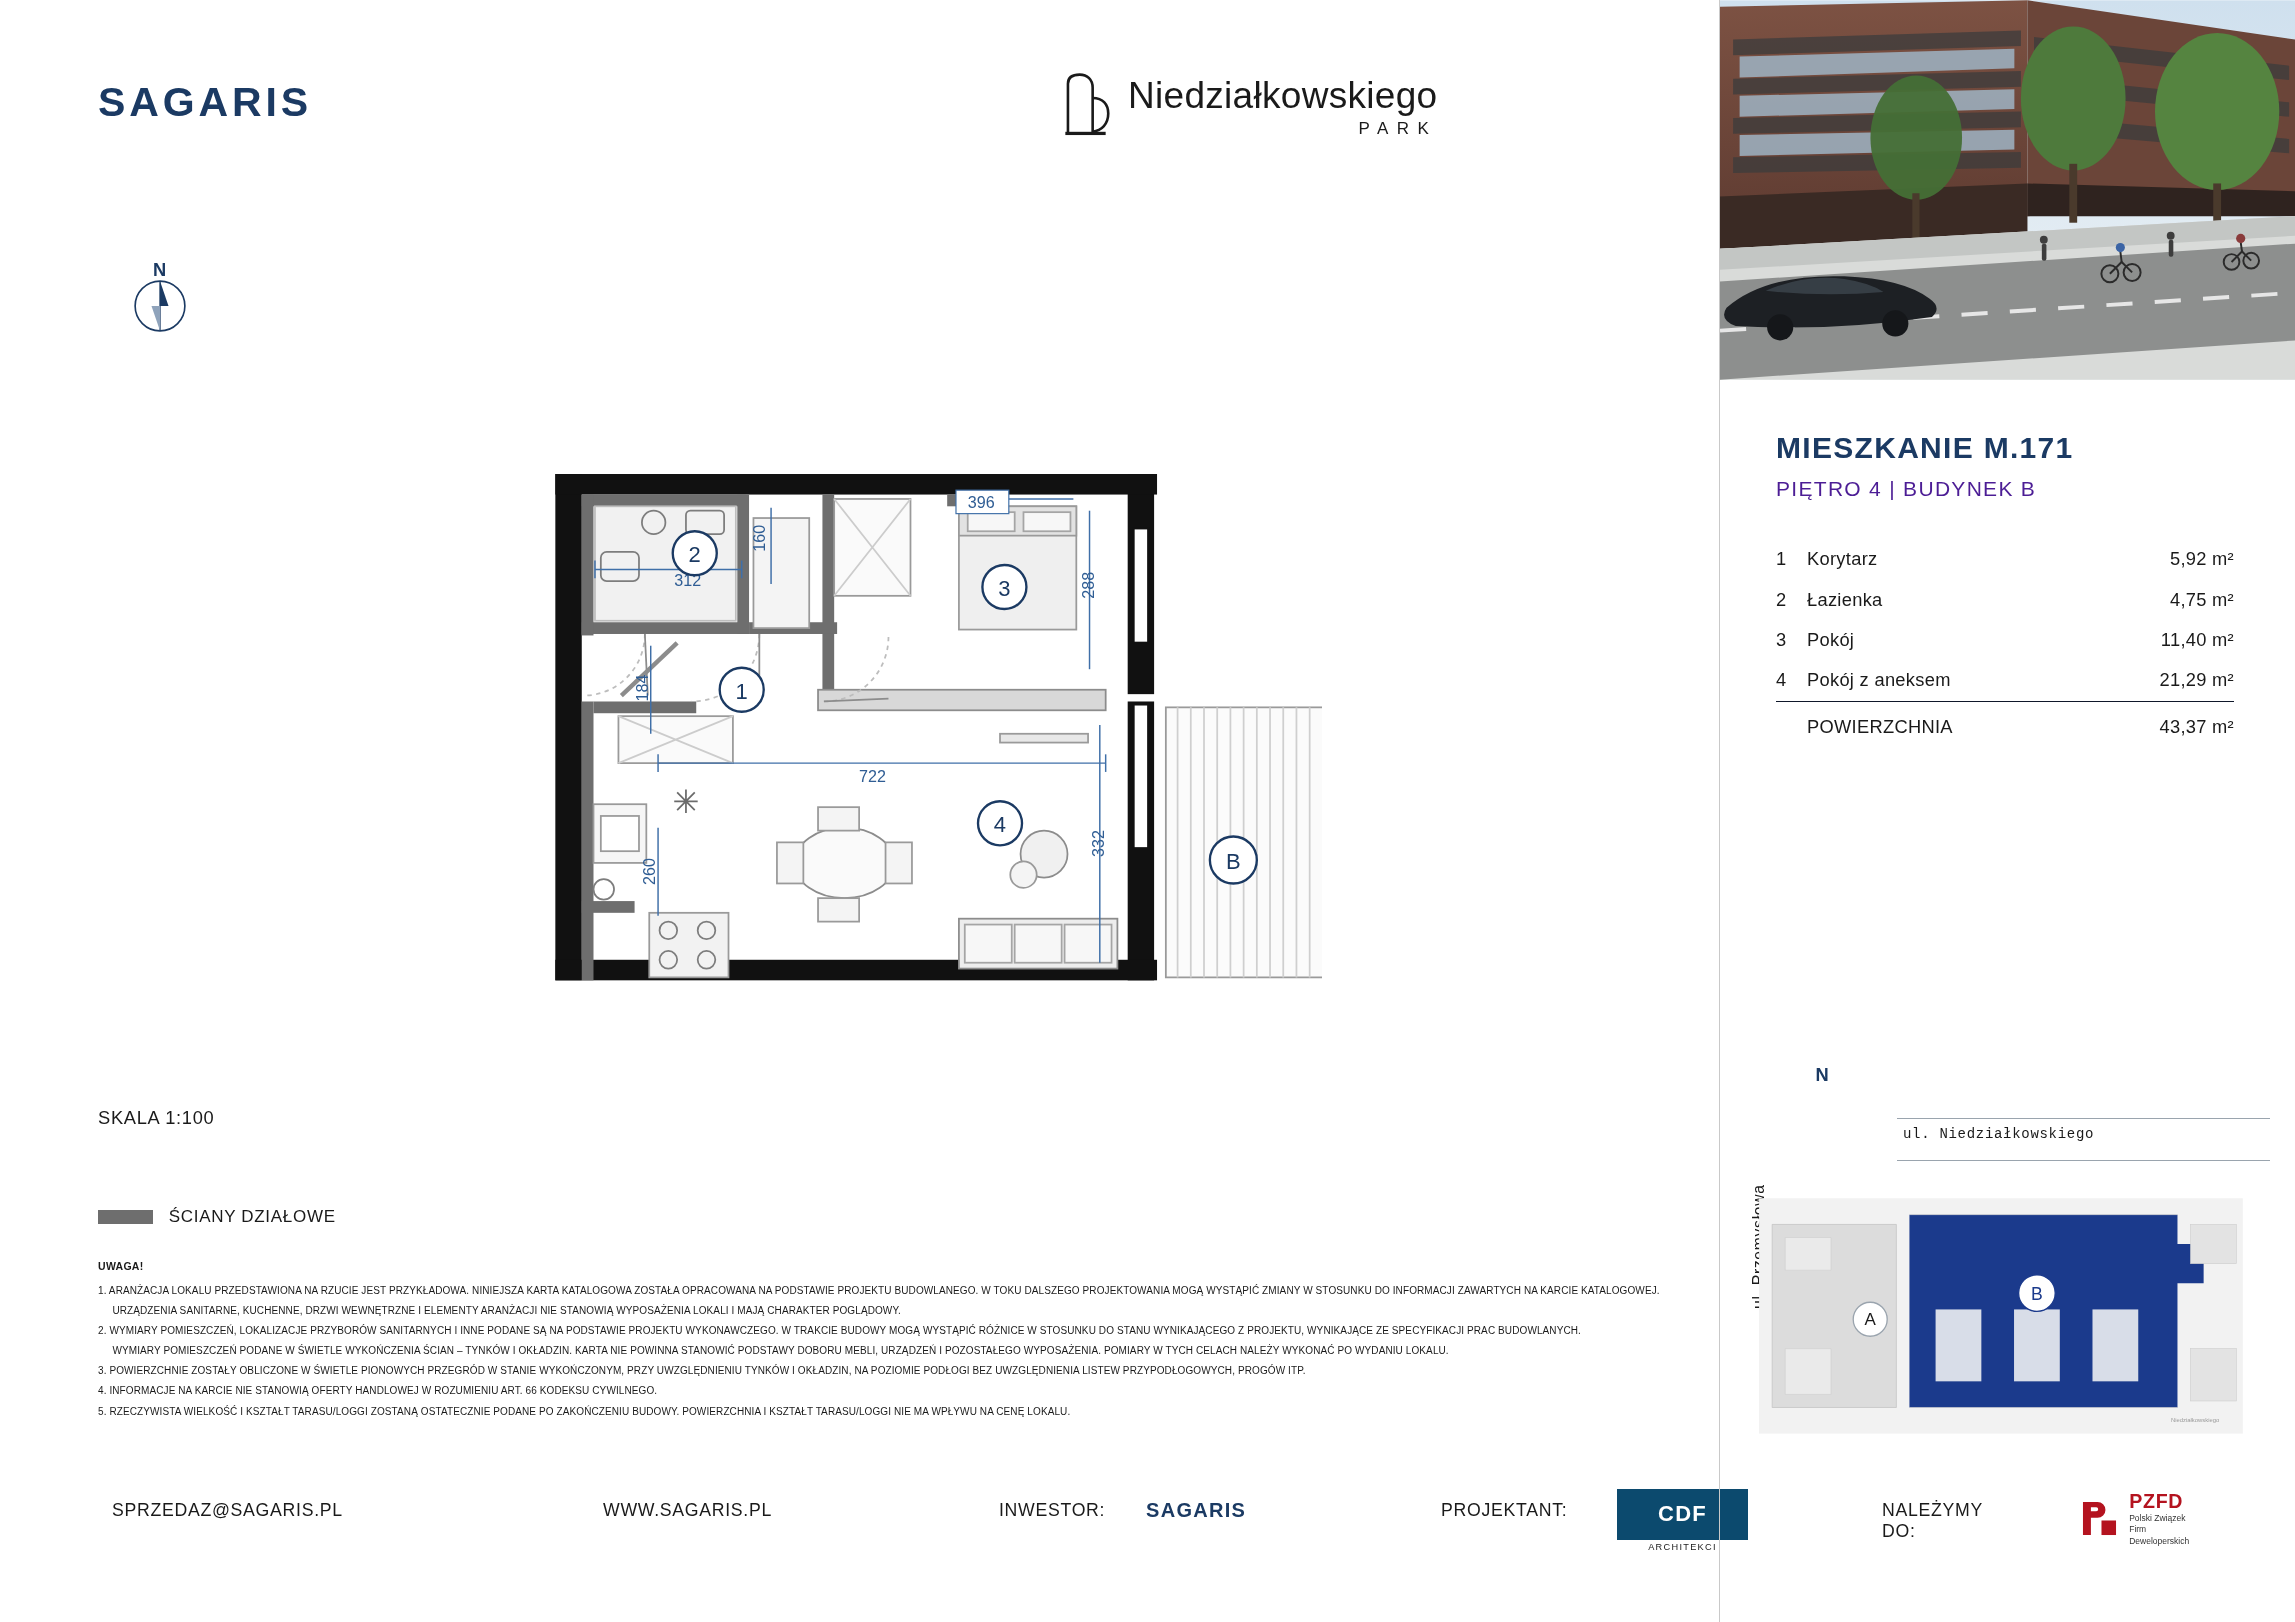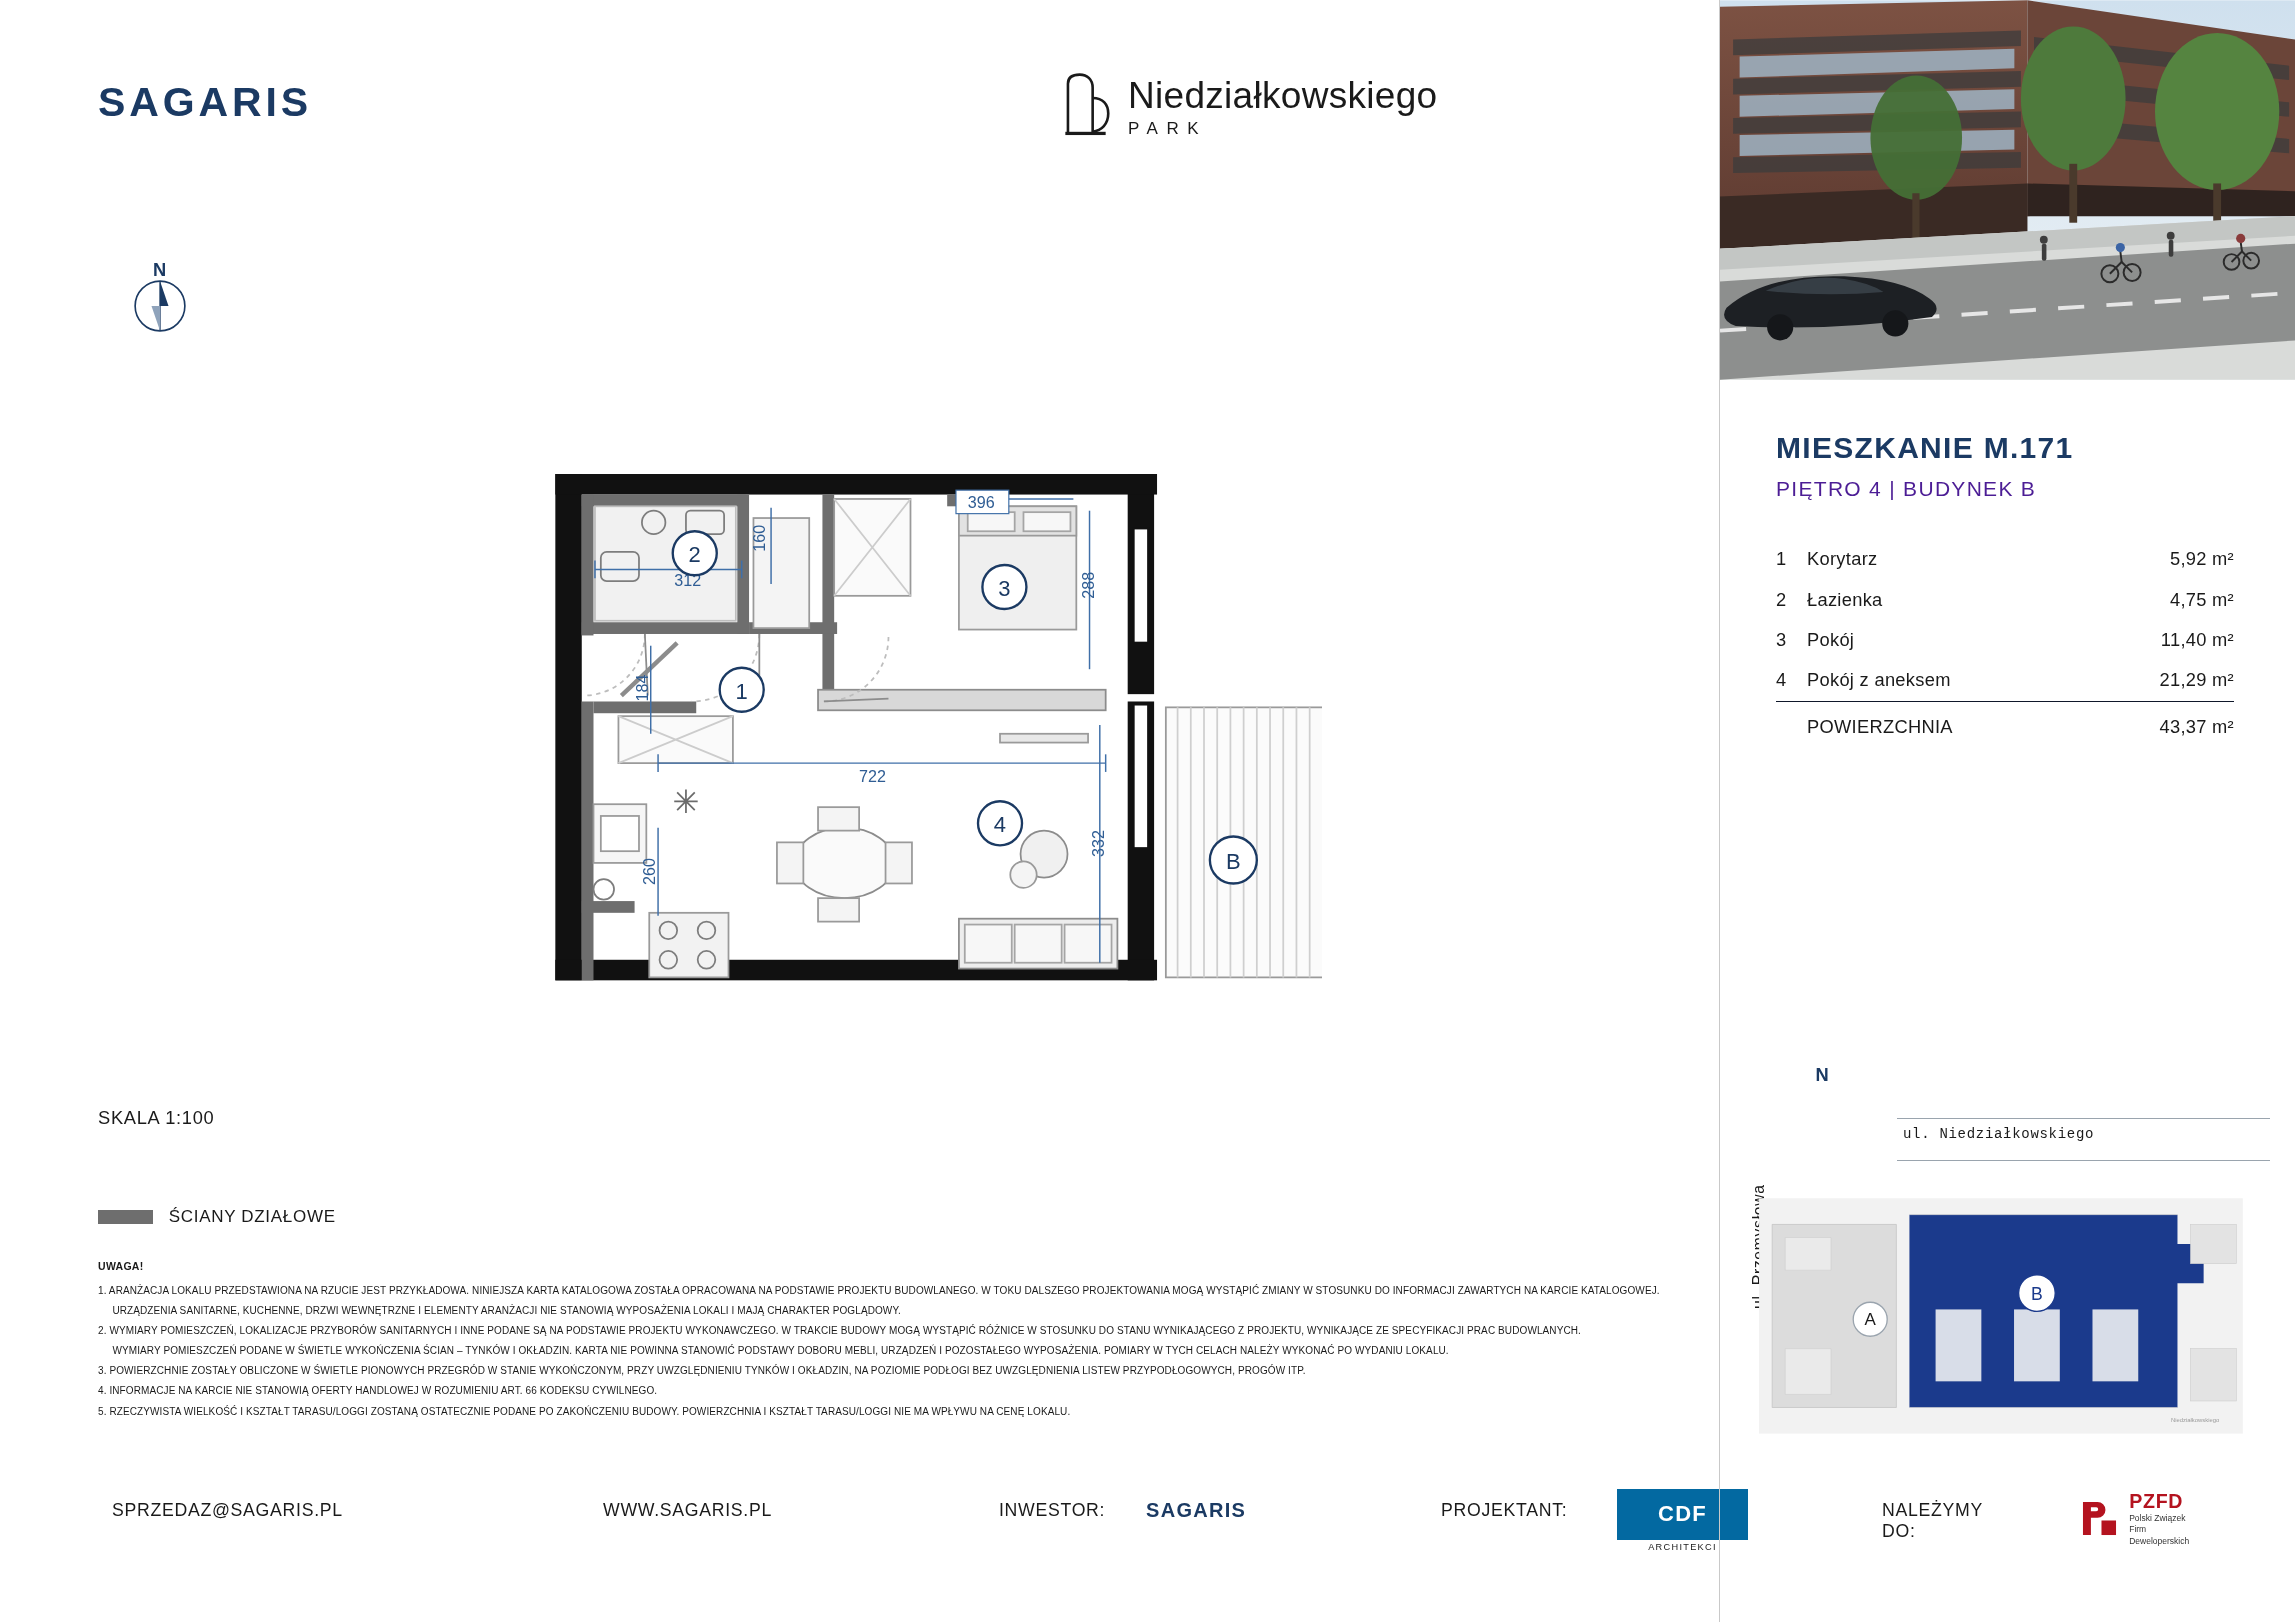--- a/index.html
+++ b/index.html
@@ -19,21 +19,21 @@
     font-size:41px; font-weight:bold; letter-spacing:3.9px;
     color:#1b3a63;
   }
   .brand-park {
     position:absolute; left:1060px; top:72px;
     display:flex; align-items:flex-end; gap:17px;
   }
   .brand-park .pmark { width:51px; height:65px; }
   .brand-park .ptext { line-height:1; }
   .brand-park .ptitle { font-size:37px; color:#1a1a1a; letter-spacing:0.3px; }
-  .brand-park .psub { font-size:17px; letter-spacing:8.5px; text-align:left; margin-top:6px; color:#1a1a1a;}
+  .brand-park .psub { font-size:17px; letter-spacing:8.5px; text-align:right; margin-top:6px; color:#1a1a1a;}
 
   .compass-main { position:absolute; left:124px; top:268px; width:72px; height:92px; }
   .compass-main .nlab { position:absolute; left:29px; top:-9.2px; font-size:18.3px; font-weight:bold; color:#1b3a63;}
 
   
   .plan { position:absolute; left:543px; top:452px; width:779px; height:543px; }
   .plan svg { display:block; }
 
   
   .scale { position:absolute; left:98px; top:1107px; font-size:18.3px; letter-spacing:0.7px; }
@@ -46,21 +46,21 @@
   .notes p { font-size:10px; line-height:1.75; margin:0 0 2.6px 0; letter-spacing:0.1px;}
   .notes p.ind { padding-left:14.4px; }
 
   
   .footer { position:absolute; left:14px; top:1482px; width:1714px; height:79px; }
   .footer .mail { position:absolute; left:98px; top:18.3px; font-size:17.7px; letter-spacing:0.7px;}
   .footer .www { position:absolute; left:589px; top:18.3px; font-size:17.7px; letter-spacing:0.7px;}
   .footer .inv { position:absolute; left:985px; top:18.3px; font-size:17.7px; letter-spacing:0.7px;}
   .footer .invname { position:absolute; left:1132px; top:17px; font-size:20px; font-weight:bold; color:#1b3a63; letter-spacing:1.3px;}
   .footer .proj { position:absolute; left:1427px; top:18.3px; font-size:17.7px; letter-spacing:0.7px;}
-  .footer .cdf { position:absolute; left:1603px; top:6.5px; width:131px; height:51px; background:#0369a1; color:#fff;
+  .footer .cdf { position:absolute; left:1603px; top:6.5px; width:131px; height:51px; background:#0c4a6e; color:#fff;
                  font-size:22px; font-weight:bold; letter-spacing:1.3px; display:flex; align-items:center; justify-content:center;}
   .footer .cdfsub { position:absolute; left:1603px; top:60px; width:131px; text-align:center; font-size:9.2px; letter-spacing:1.3px; }
   .footer .belong { position:absolute; left:1868px; top:18.3px; font-size:17.7px; letter-spacing:0.7px;}
   .footer .pzfd { position:absolute; left:2065px; top:7.9px; display:flex; align-items:center; gap:9.2px;}
   .footer .pzfd .mark { width:41px; height:41px; }
   .footer .pzfd .tx1 { font-size:19.6px; font-weight:bold; color:#b4131f; letter-spacing:0.7px;}
   .footer .pzfd .tx2 { font-size:8.5px; color:#333; line-height:1.35;}
 
   
   .divider-v { position:absolute; left:1719px; top:0; width:1.3px; height:1622px; background:#c9c9c9;}

